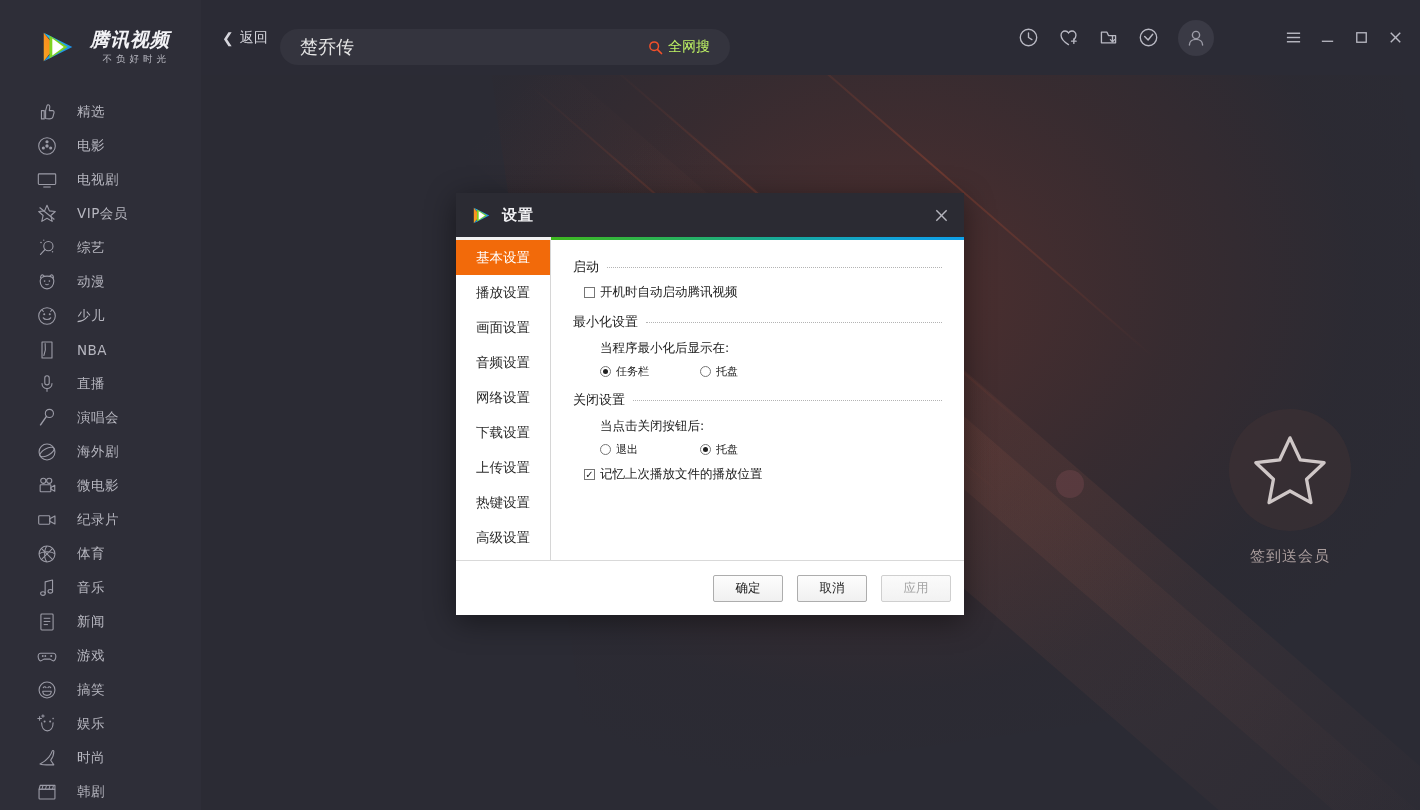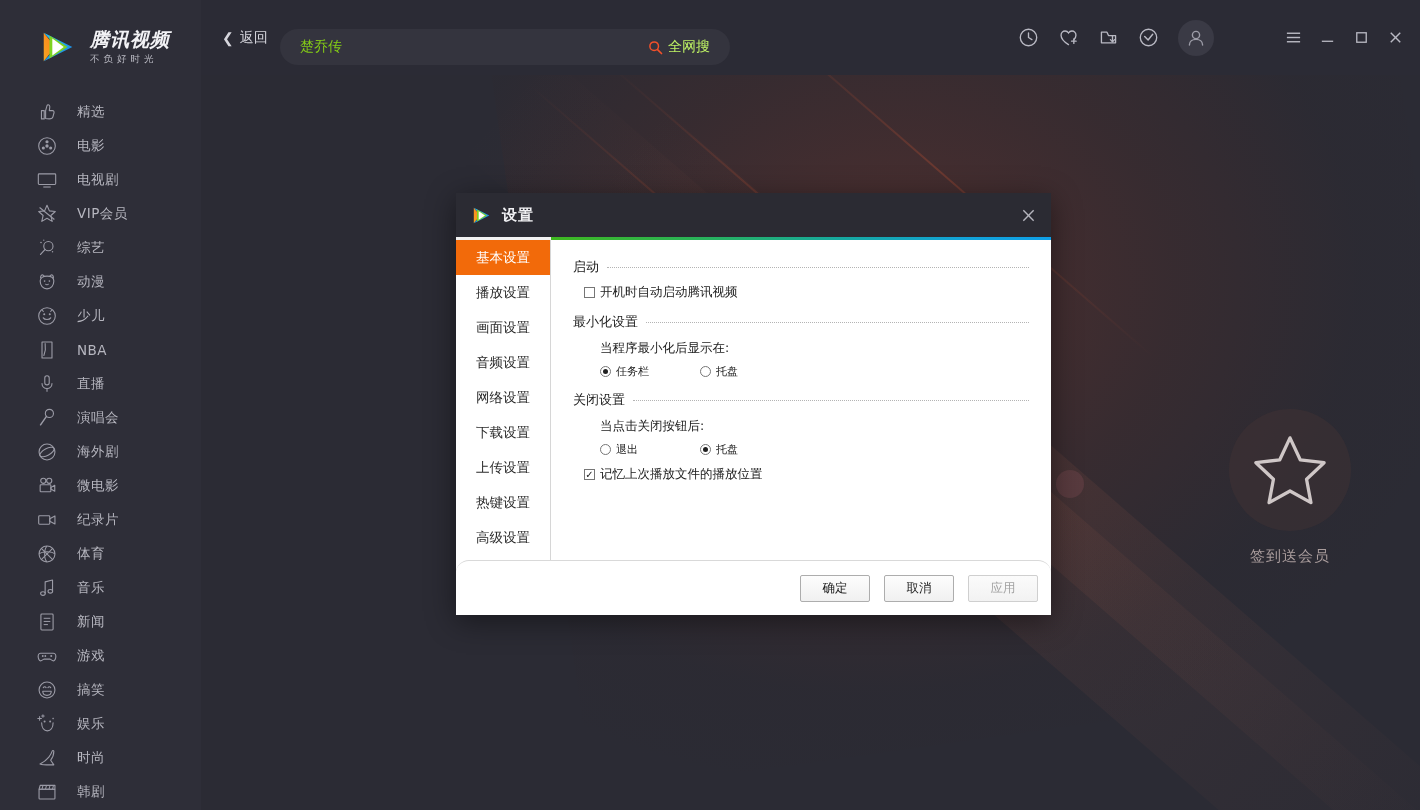--- a/index.html
+++ b/index.html
@@ -20,20 +20,21 @@
   #sidebar {
     position: absolute; left: 0; top: 0;
     width: 201px; height: 810px;
     background: #2e2e38;
     overflow: hidden;
   }
   #logo-area {
     height: 93px;
     display: flex; align-items: center;
     padding-left: 38px;
+    text-align: right;
   }
   .logo-mark { width: 42px; height: 40px; flex: 0 0 42px; }
   .logo-text { margin-left: 10px; display: flex; flex-direction: column; }
   .logo-title {
     font-size: 19px; color: #f2f2f5; letter-spacing: 1px;
     font-weight: bold; font-style: italic;
     font-family: "DejaVu Sans", "Liberation Sans", sans-serif;
     line-height: 21px;
   }
   .logo-sub {
@@ -76,22 +77,22 @@
   #search-wrap {
     position: absolute; left: 79px; top: 29px;
     width: 450px; height: 36px;
     background: #34343e;
     border-radius: 18px;
     display: flex; align-items: center;
   }
   #search-input {
     flex: 1;
     background: transparent; border: none; outline: none;
-    color: #84cc16;
-    font-size: 14px;
+    color: #e5e5e5;
+    font-size: 18px;
     padding-left: 20px;
     font-family: "DejaVu Sans", "Liberation Sans", sans-serif;
   }
   #search-input::placeholder { color: #7e7e89; }
   #global-search {
     display: flex; align-items: center; gap: 5px;
     padding-right: 20px; cursor: pointer;
     color: #bef264; font-size: 14px; white-space: nowrap;
   }
   #top-icons {
@@ -158,21 +159,21 @@
     margin: 0 auto;
   }
   #checkin-label {
     margin-top: 16px;
     color: #a99c9c; font-size: 15px; letter-spacing: 1px;
   }
 
   
   #dialog {
     position: absolute; left: 456px; top: 193px;
-    width: 595px; height: 422px;
+    width: 508px; height: 422px;
     background: #ffffff;
     box-shadow: 0 6px 28px rgba(0,0,0,0.45);
     display: flex; flex-direction: column;
   }
   #dlg-title {
     height: 44px; background: #2b2b33;
     display: flex; align-items: center;
     position: relative; flex: 0 0 44px;
   }
   #dlg-logo { margin-left: 15px; width: 22px; height: 21px; }
@@ -258,21 +259,21 @@
     font-size: 10px; color: #202020; line-height: 1;
   }
   .chk-row {
     display: flex; align-items: center; cursor: pointer;
   }
   #dlg-footer {
     height: 55px; flex: 0 0 55px;
     border-top: 1px solid #d9d9d9;
     background: #fff;
     display: flex; align-items: center; justify-content: flex-end;
-    padding-right: 13px; gap: 14px; border-radius: 13px;
+    padding-right: 13px; gap: 14px;
   }
   .dlg-btn {
     width: 70px; height: 27px;
     background: linear-gradient(180deg,#fdfdfd 0%,#f0f0f0 100%);
     border: 1px solid #adadad;
     border-radius: 2px;
     font-size: 12.5px; color: #1b1b1b;
     cursor: pointer;
     font-family: "DejaVu Sans", "Liberation Sans", sans-serif;
   }

